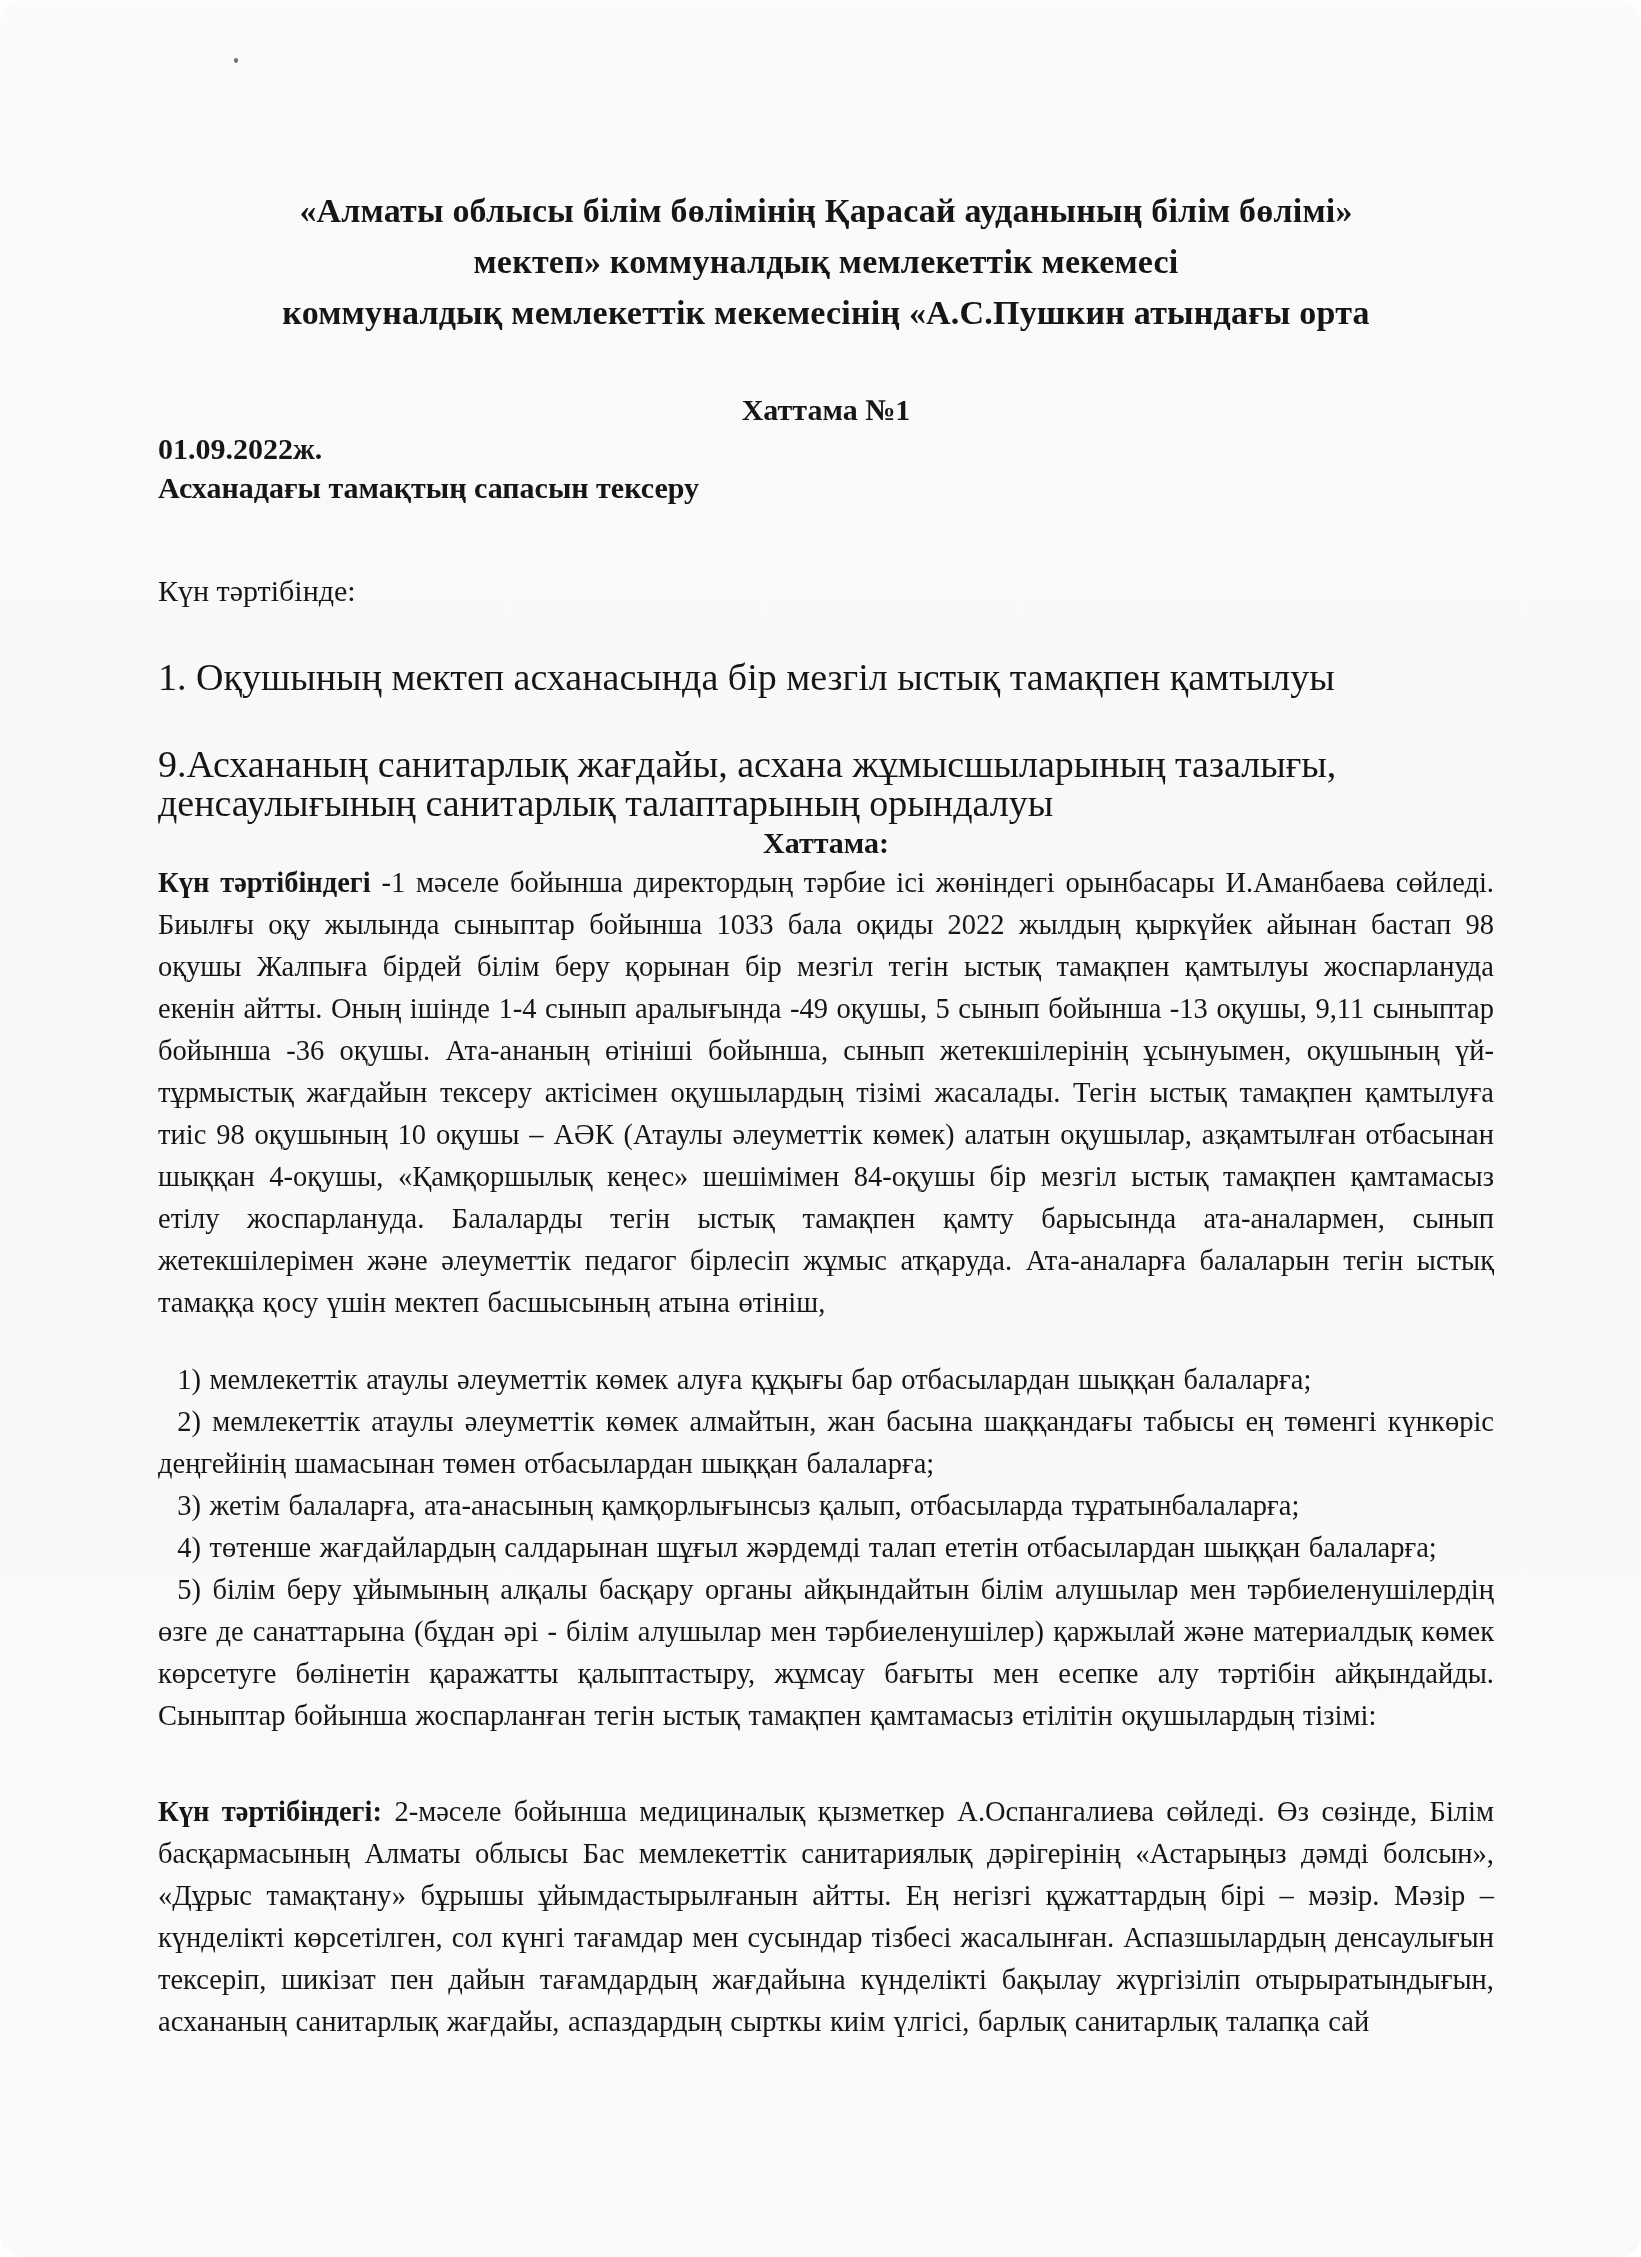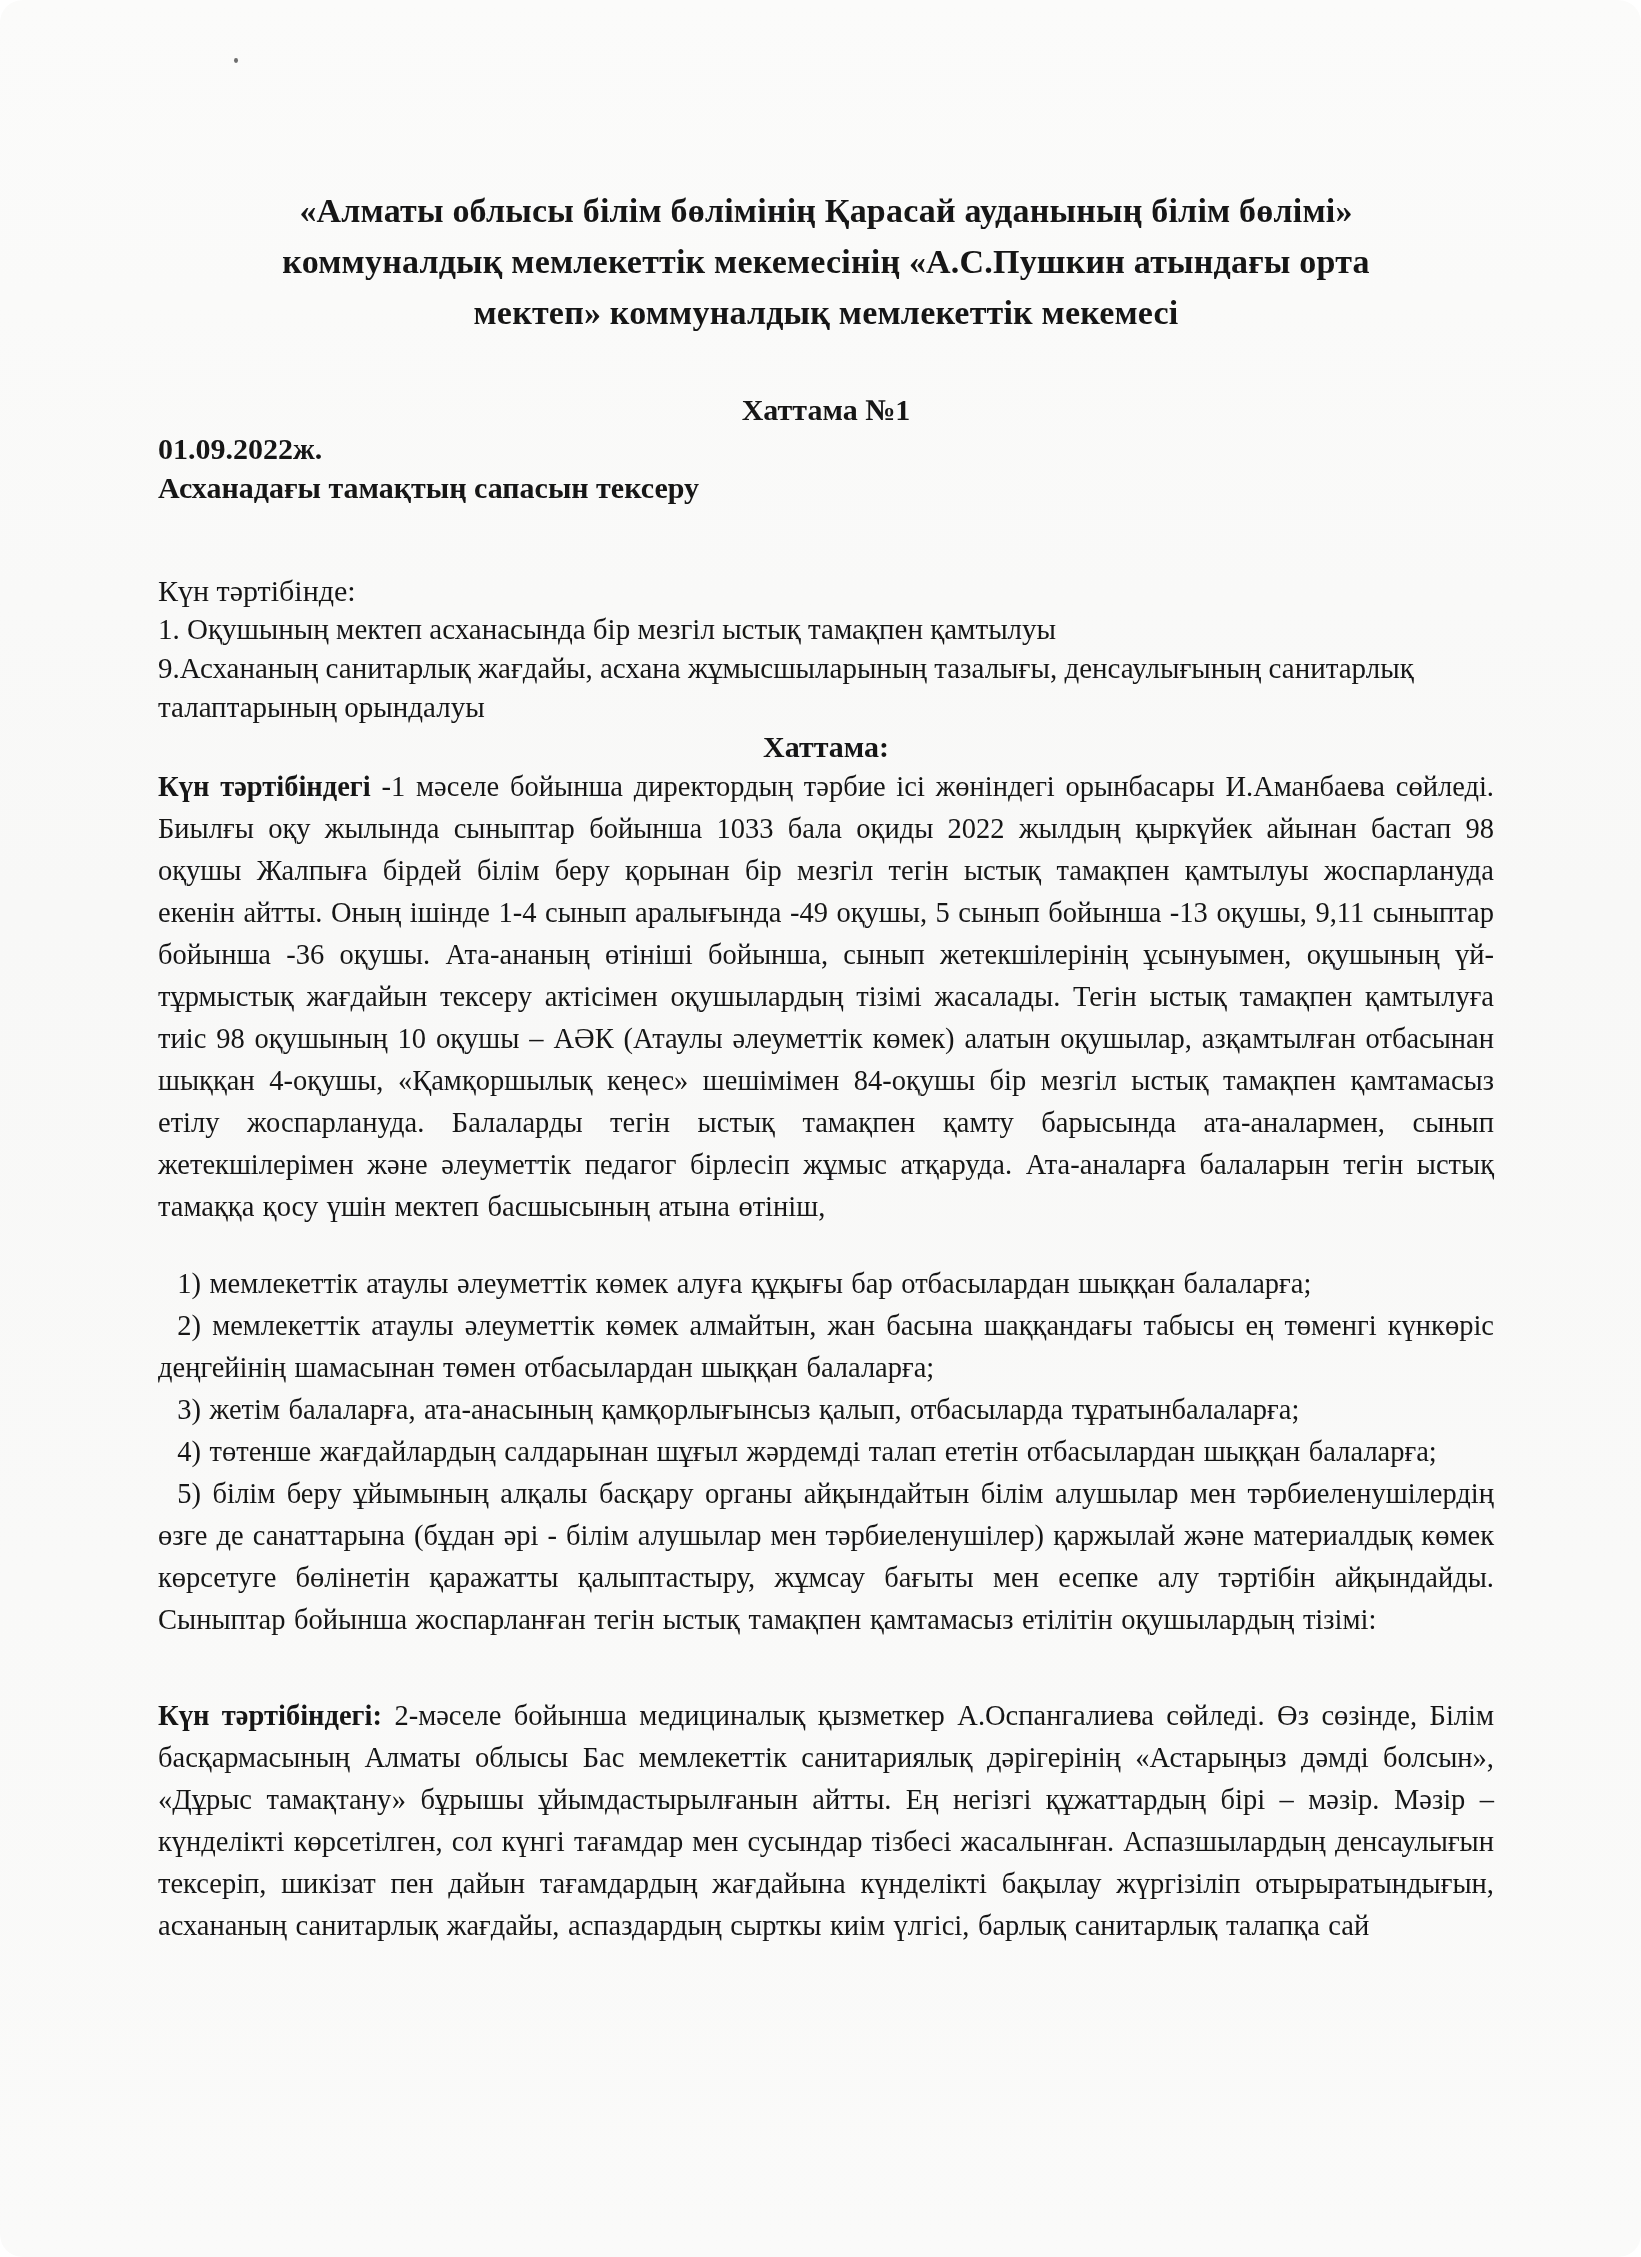--- a/index.html
+++ b/index.html
@@ -38,22 +38,23 @@
     font-weight: bold;
     line-height: 39px;
   }
   .agenda-heading {
     margin-top: 64px;
     font-size: 30px;
     font-weight: normal;
     line-height: 39px;
   }
   .agenda-item {
-    font-size: 29px;
+    font-size: 38px;
     line-height: 39px;
+    margin-top: 48px;
   }
   .heard-heading {
     font-size: 30px;
     font-weight: bold;
     text-align: center;
     line-height: 39px;
   }
   .body-par {
     font-size: 28.5px;
     line-height: 42px;
@@ -81,22 +82,22 @@
 </style>
 </head>
 <body>
 
 <div class="sheet">
 
   <div class="speck speck-1"></div>
 
   <h1 class="org-title">
     <span class="title-line">«Алматы облысы білім бөлімінің Қарасай ауданының білім бөлімі»</span>
+    <span class="title-line">мектеп» коммуналдық мемлекеттік мекемесі</span>
     <span class="title-line">коммуналдық мемлекеттік мекемесінің «А.С.Пушкин атындағы орта</span>
-    <span class="title-line">мектеп» коммуналдық мемлекеттік мекемесі</span>
   </h1>
 
   <div class="protocol-number">Хаттама №1</div>
 
   <div class="protocol-date">01.09.2022ж.</div>
 
   <div class="protocol-subject">Асханадағы тамақтың сапасын тексеру</div>
 
   <div class="agenda-heading">Күн тәртібінде:</div>
 

